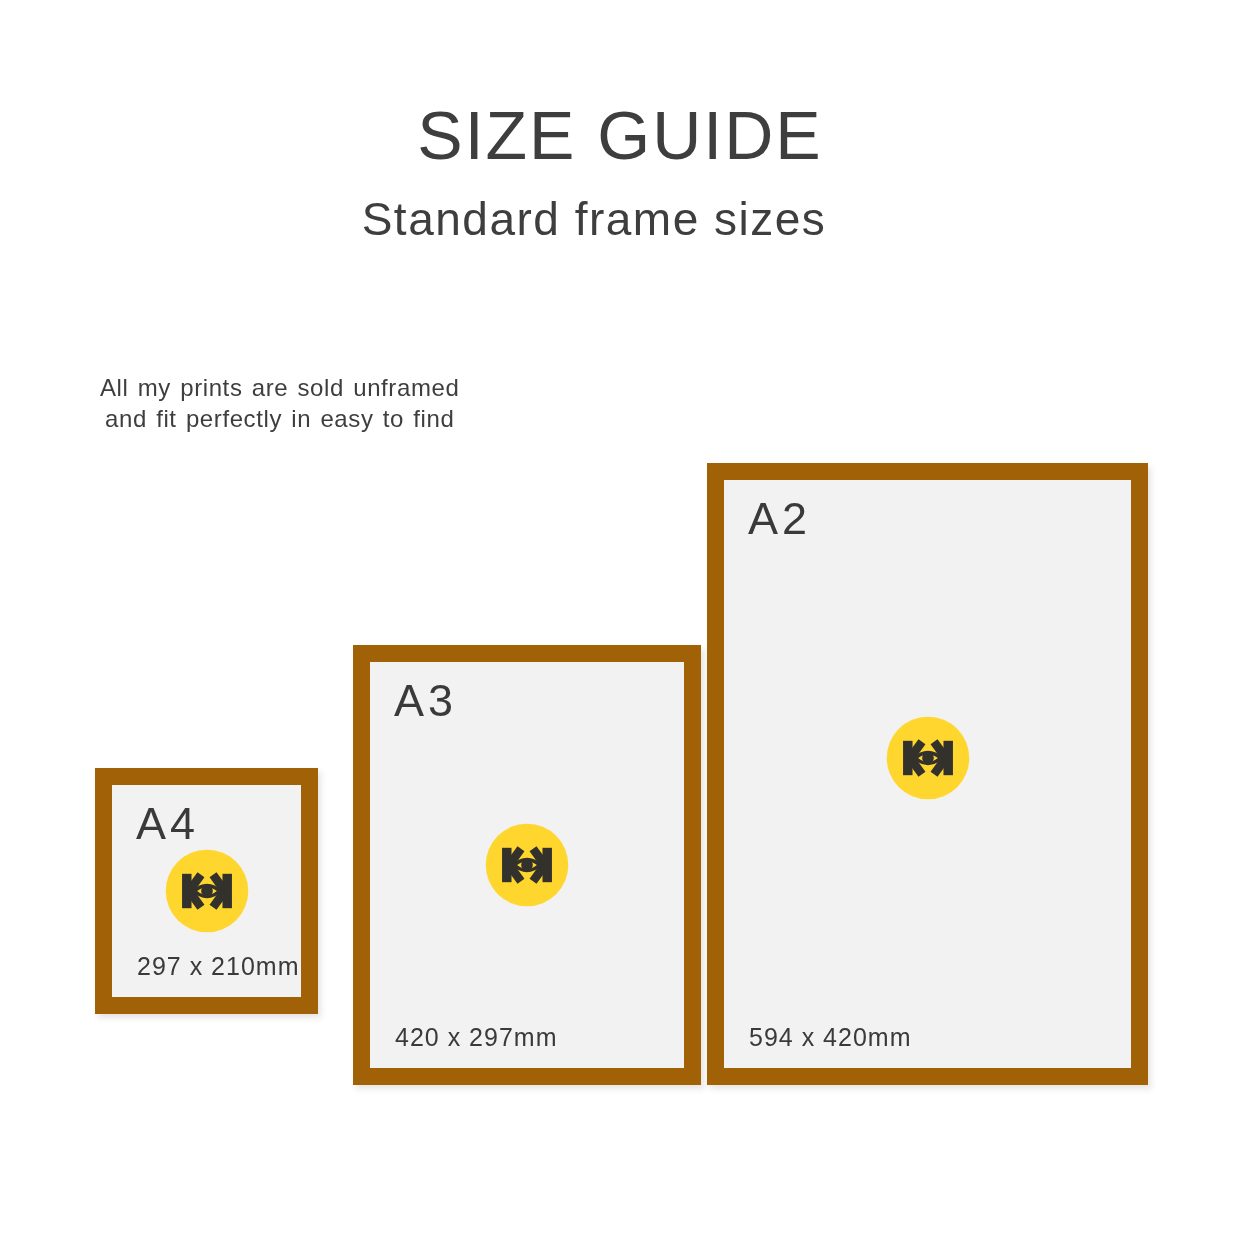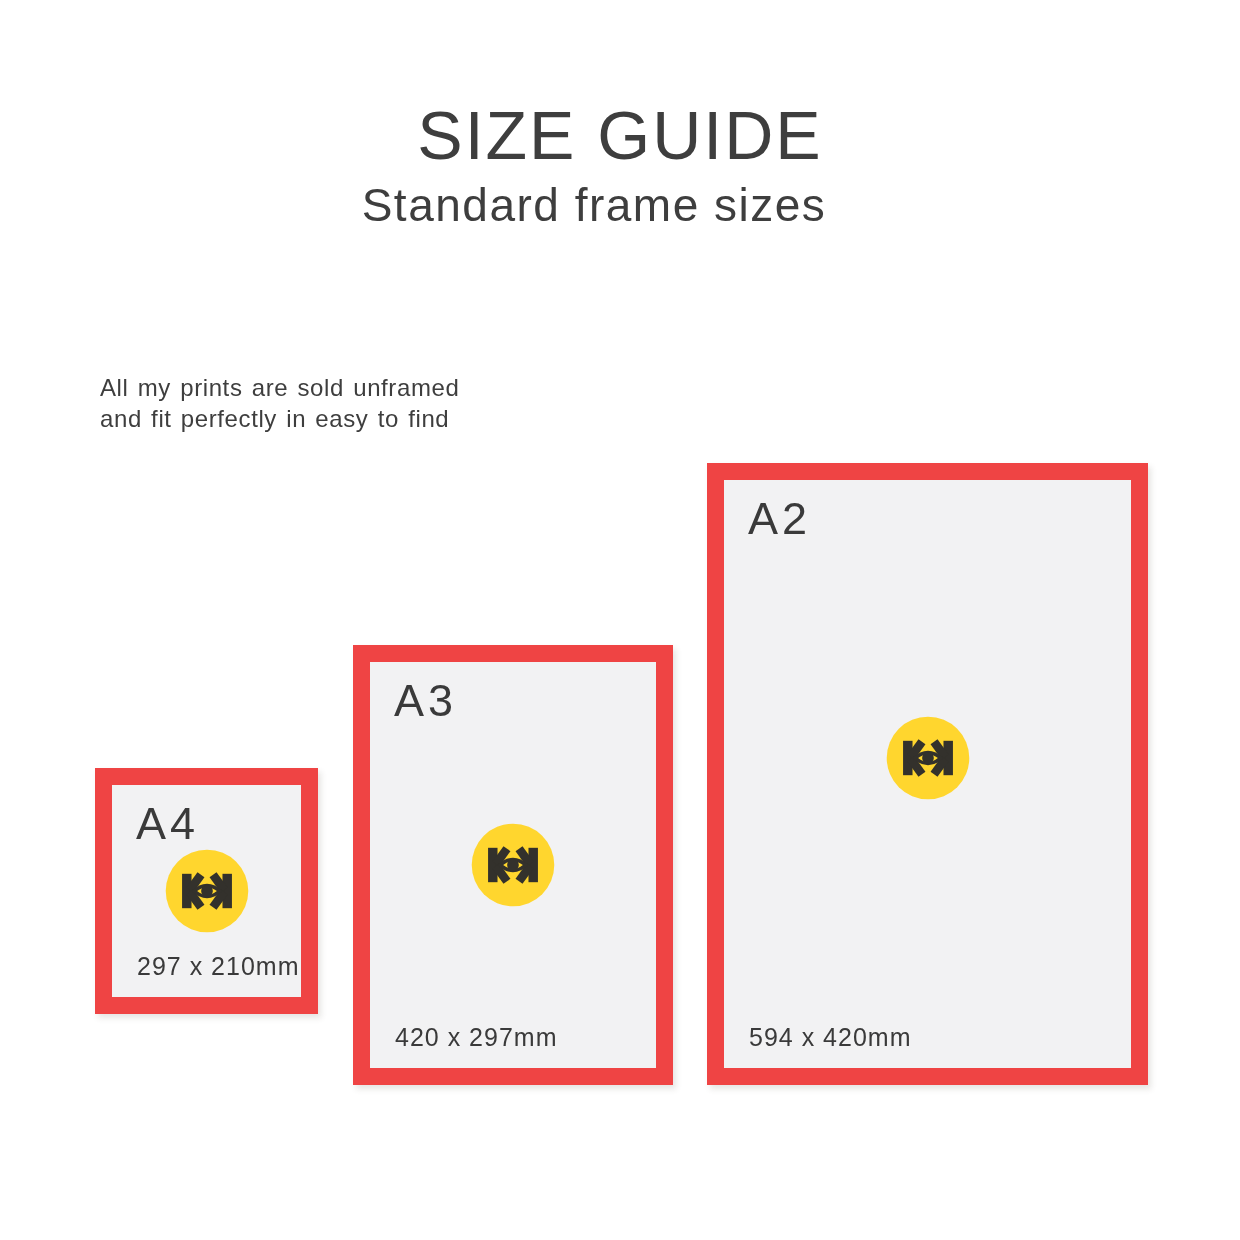--- a/index.html
+++ b/index.html
@@ -12,40 +12,40 @@
     color:#3e3e3e;
     overflow:hidden;
   }
   .page-title {
     position:absolute; top:96px; left:0; width:1240px;
     text-align:center;
     font-size:68px; font-weight:500; letter-spacing:2px;
     color:#3e3e3e;
   }
   .page-subtitle {
-    position:absolute; top:178px; left:0; width:1188px;
+    position:absolute; top:192px; left:0; width:1188px;
     text-align:center;
     font-size:46px; font-weight:400; letter-spacing:1.5px;
     color:#3e3e3e;
   }
   .intro {
     position:absolute; top:372px; left:100px;
     font-size:24px; line-height:31px; letter-spacing:0.6px;
-    word-spacing:2px; color:#3e3e3e;
+    word-spacing:2px; color:#3e3e3e;text-align:center;
   }
   .intro .line { white-space:nowrap; }
 
   .frame {
     position:absolute;
-    background:#ef4444;
+    background:#a16207;
     box-shadow:3px 4px 6px rgba(80,70,60,0.14);
     padding-left:24px;
   }
   .frame-a4 { left:95px;  top:768px; width:223px; height:246px; }
-  .frame-a3 { left:353px; top:645px; width:320px; height:440px; }
+  .frame-a3 { left:353px; top:645px; width:348px; height:440px; }
   .frame-a2 { left:707px; top:463px; width:441px; height:622px; }
 
   .paper {
     position:absolute; inset:17px;
     background:#f2f2f3;
   }
   .frame-label {
     position:absolute; top:12px; left:24px;
     font-size:45px; line-height:1.2; letter-spacing:4px;
     font-weight:400; color:#3a3a3a;

